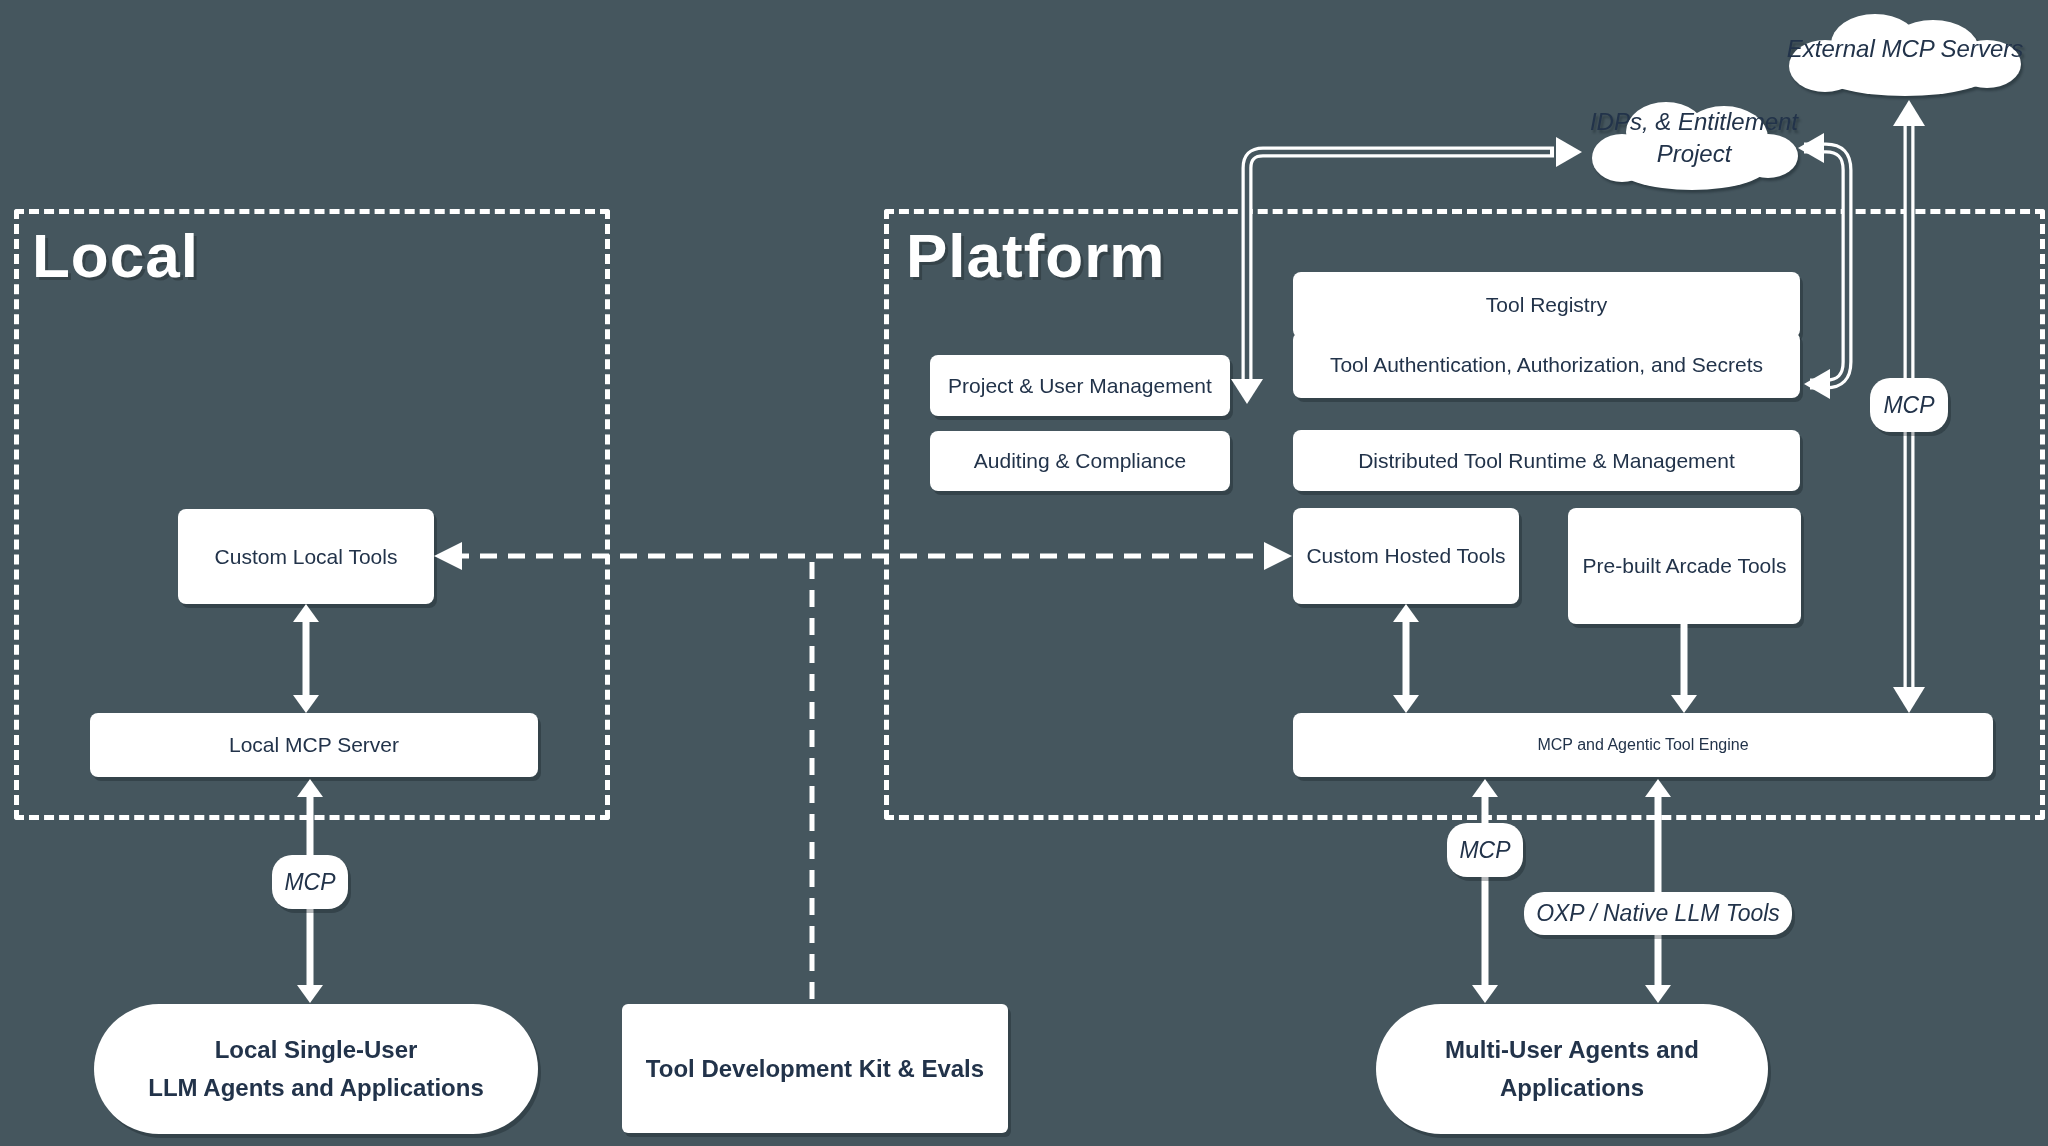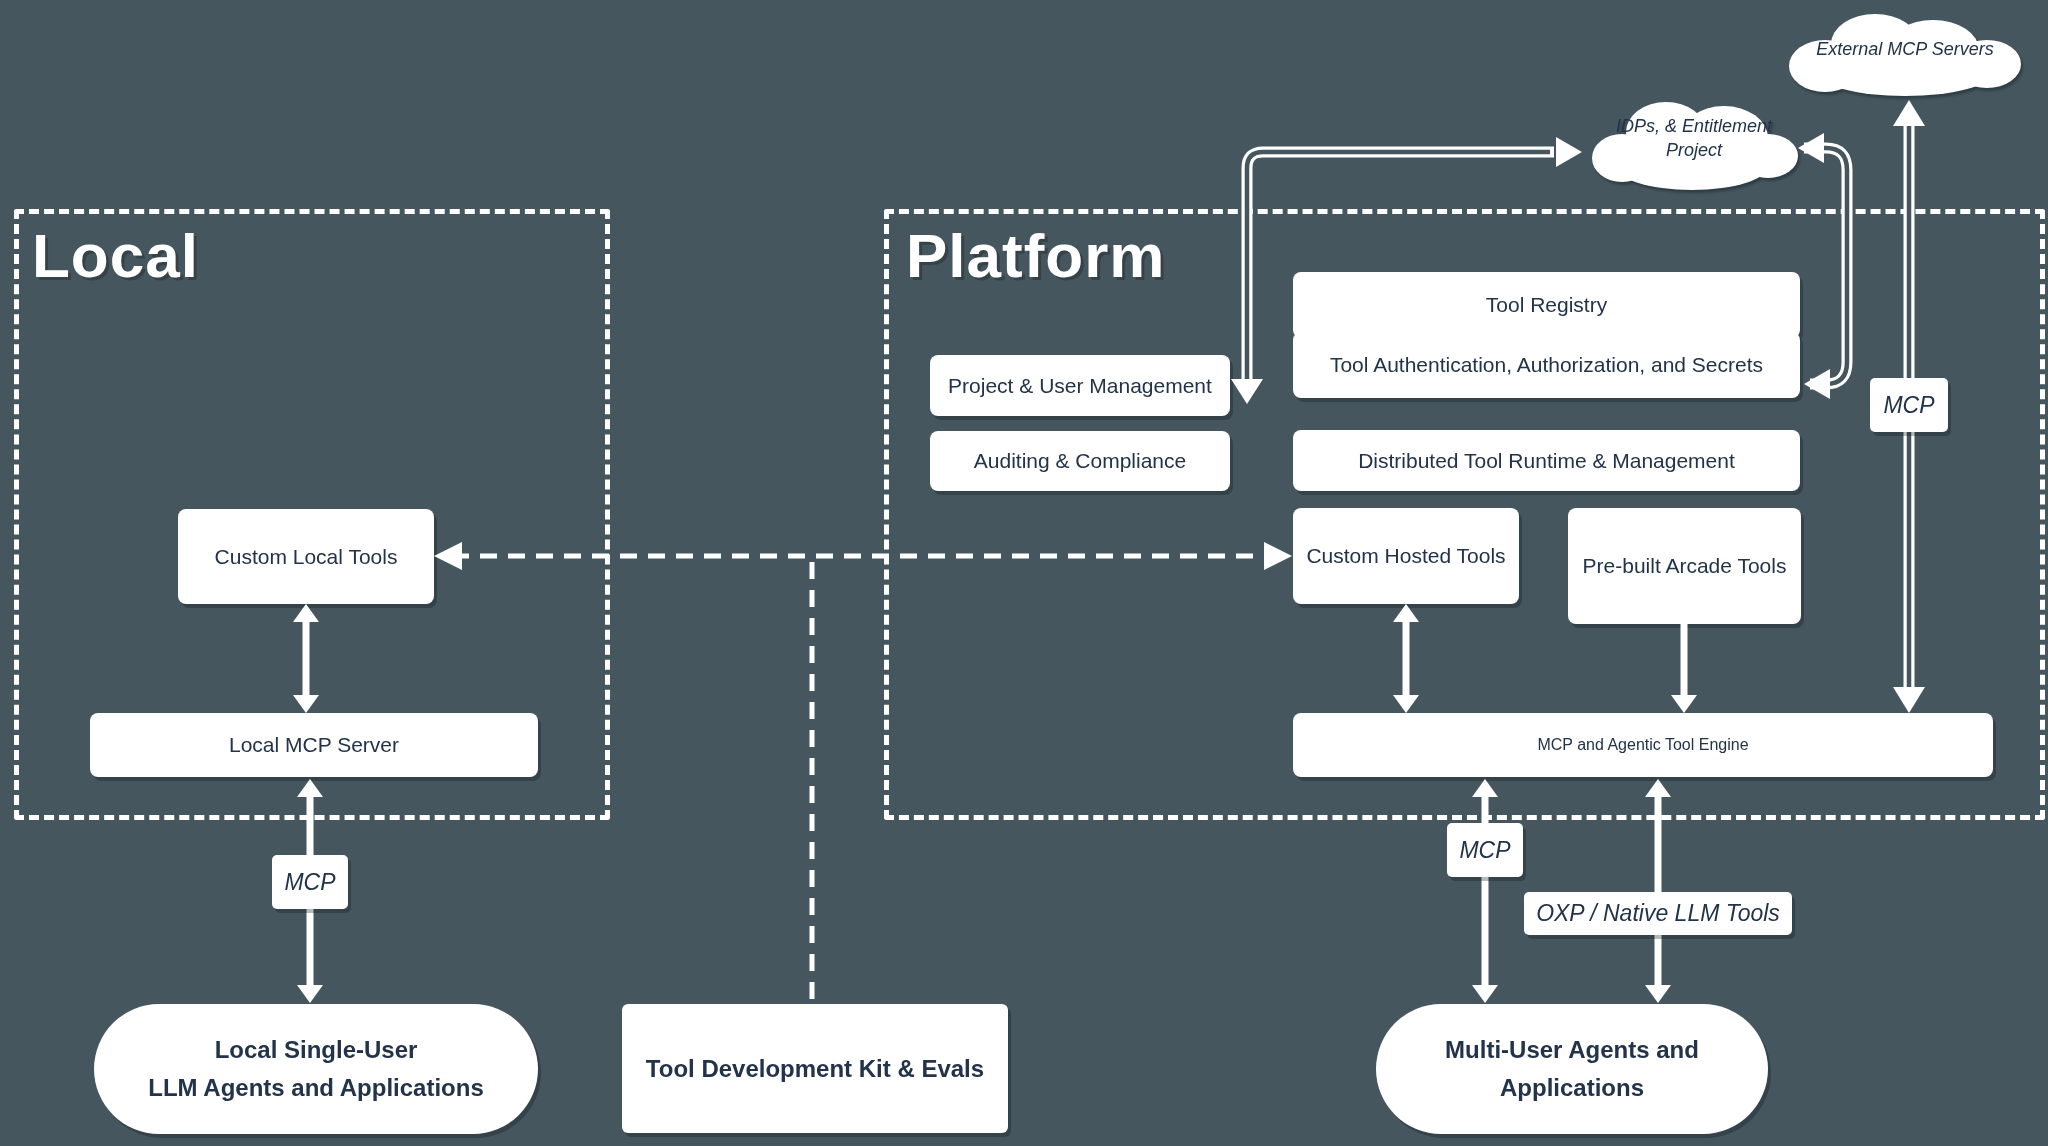--- a/index.html
+++ b/index.html
@@ -22,30 +22,30 @@
   }
   .node{
     position:absolute;z-index:3;background:var(--white);border-radius:8px;
     display:flex;align-items:center;justify-content:center;text-align:left;
     color:var(--ink);font-size:21px;
     box-shadow:3px 4px 0 rgba(14,24,30,.30);
   }
   .node.bold{font-weight:bold;font-size:24px;}
   .pill{border-radius:66px;flex-direction:column;line-height:1.6;}
   .small-label{
-    position:absolute;z-index:7;background:var(--white);border-radius:5px;
+    position:absolute;z-index:7;background:var(--white);border-radius:20px;
     display:flex;align-items:center;justify-content:center;
     font-style:italic;color:var(--ink);font-size:23px;
     box-shadow:3px 4px 0 rgba(14,24,30,.30);
   }
   .cloud{position:absolute;z-index:6;filter:drop-shadow(2px 3px 1px rgba(10,20,26,.35));}
   .cloud svg{position:absolute;inset:0;}
   .cloud-label{
     position:absolute;inset:0;display:flex;flex-direction:column;align-items:center;justify-content:center;
-    font-style:italic;color:var(--ink);font-size:18px;text-align:center;line-height:1.35;
+    font-style:italic;color:var(--ink);font-size:24px;text-align:center;line-height:1.35;
     padding-bottom:10px;z-index:2;
   }
   svg.connectors{position:absolute;left:0;top:0;z-index:5;pointer-events:none;}
   .solid-link{stroke:var(--white);stroke-width:7;fill:none;}
   .dash-link{stroke:var(--white);stroke-width:5;fill:none;stroke-dasharray:17 11;}
   .hollow-outer{stroke:var(--white);stroke-width:11;fill:none;}
   .hollow-inner{stroke:var(--bg);stroke-width:4.5;fill:none;}
   .head{fill:var(--white);}
 </style>
 </head>

